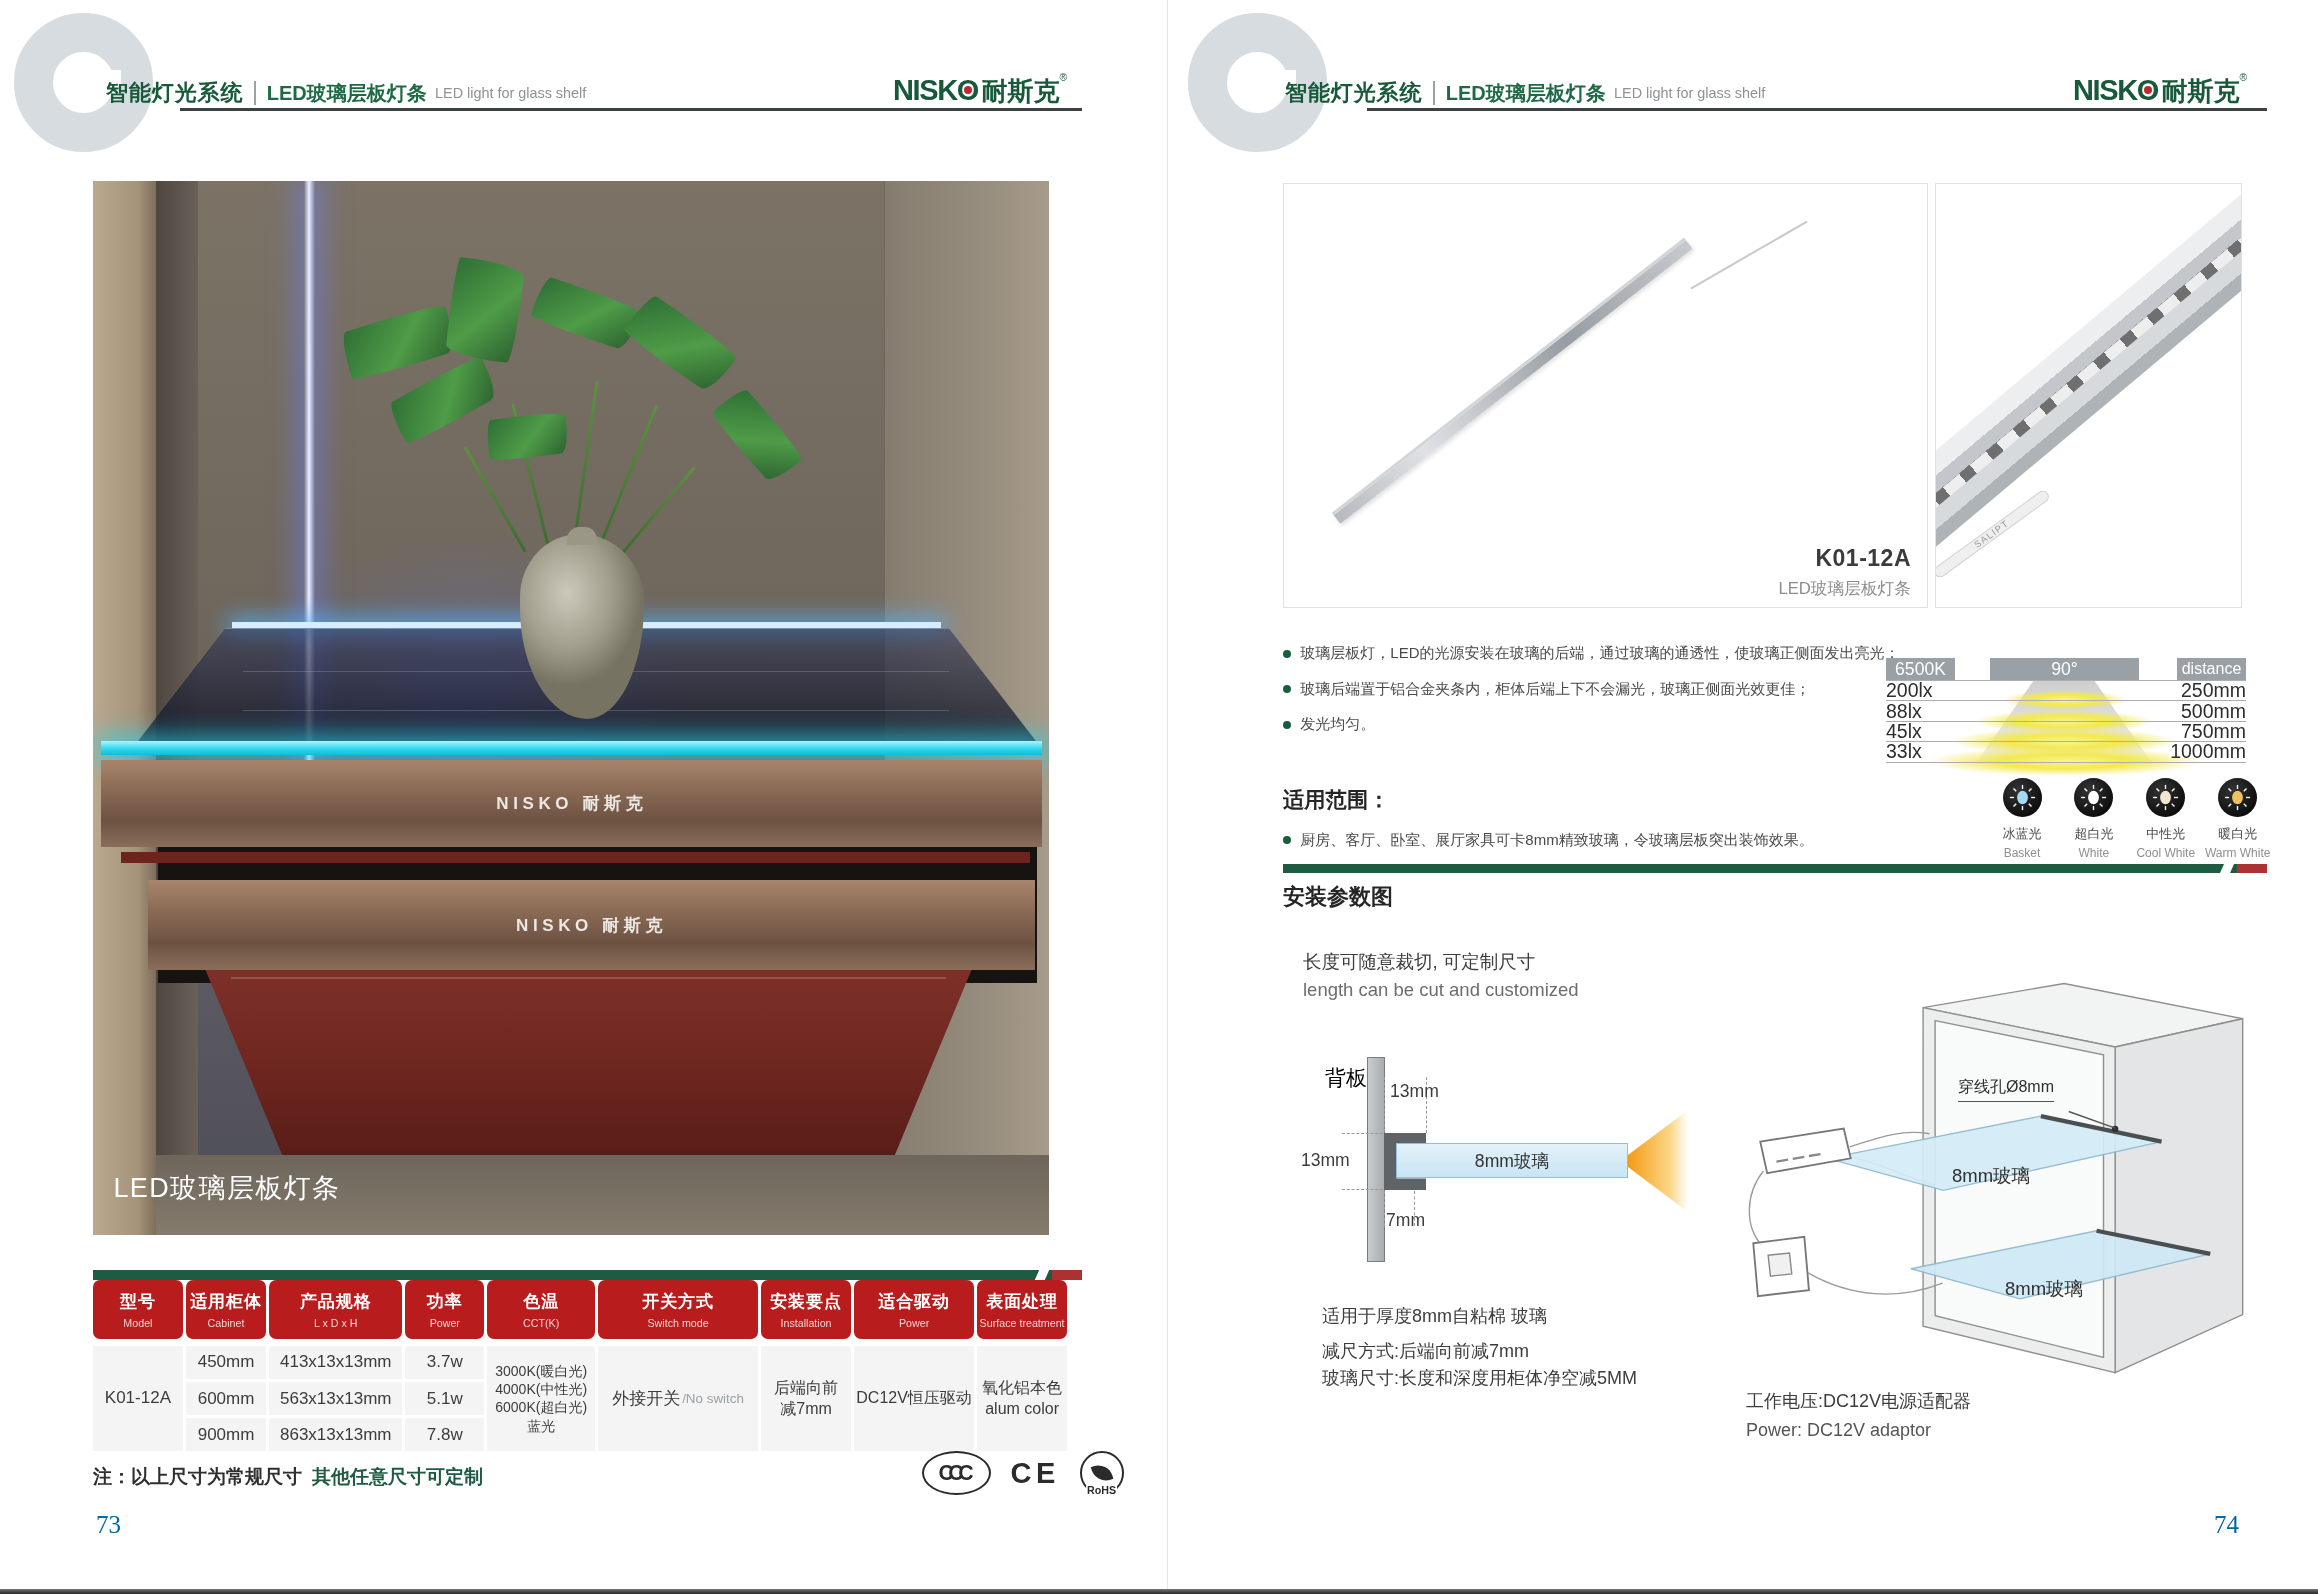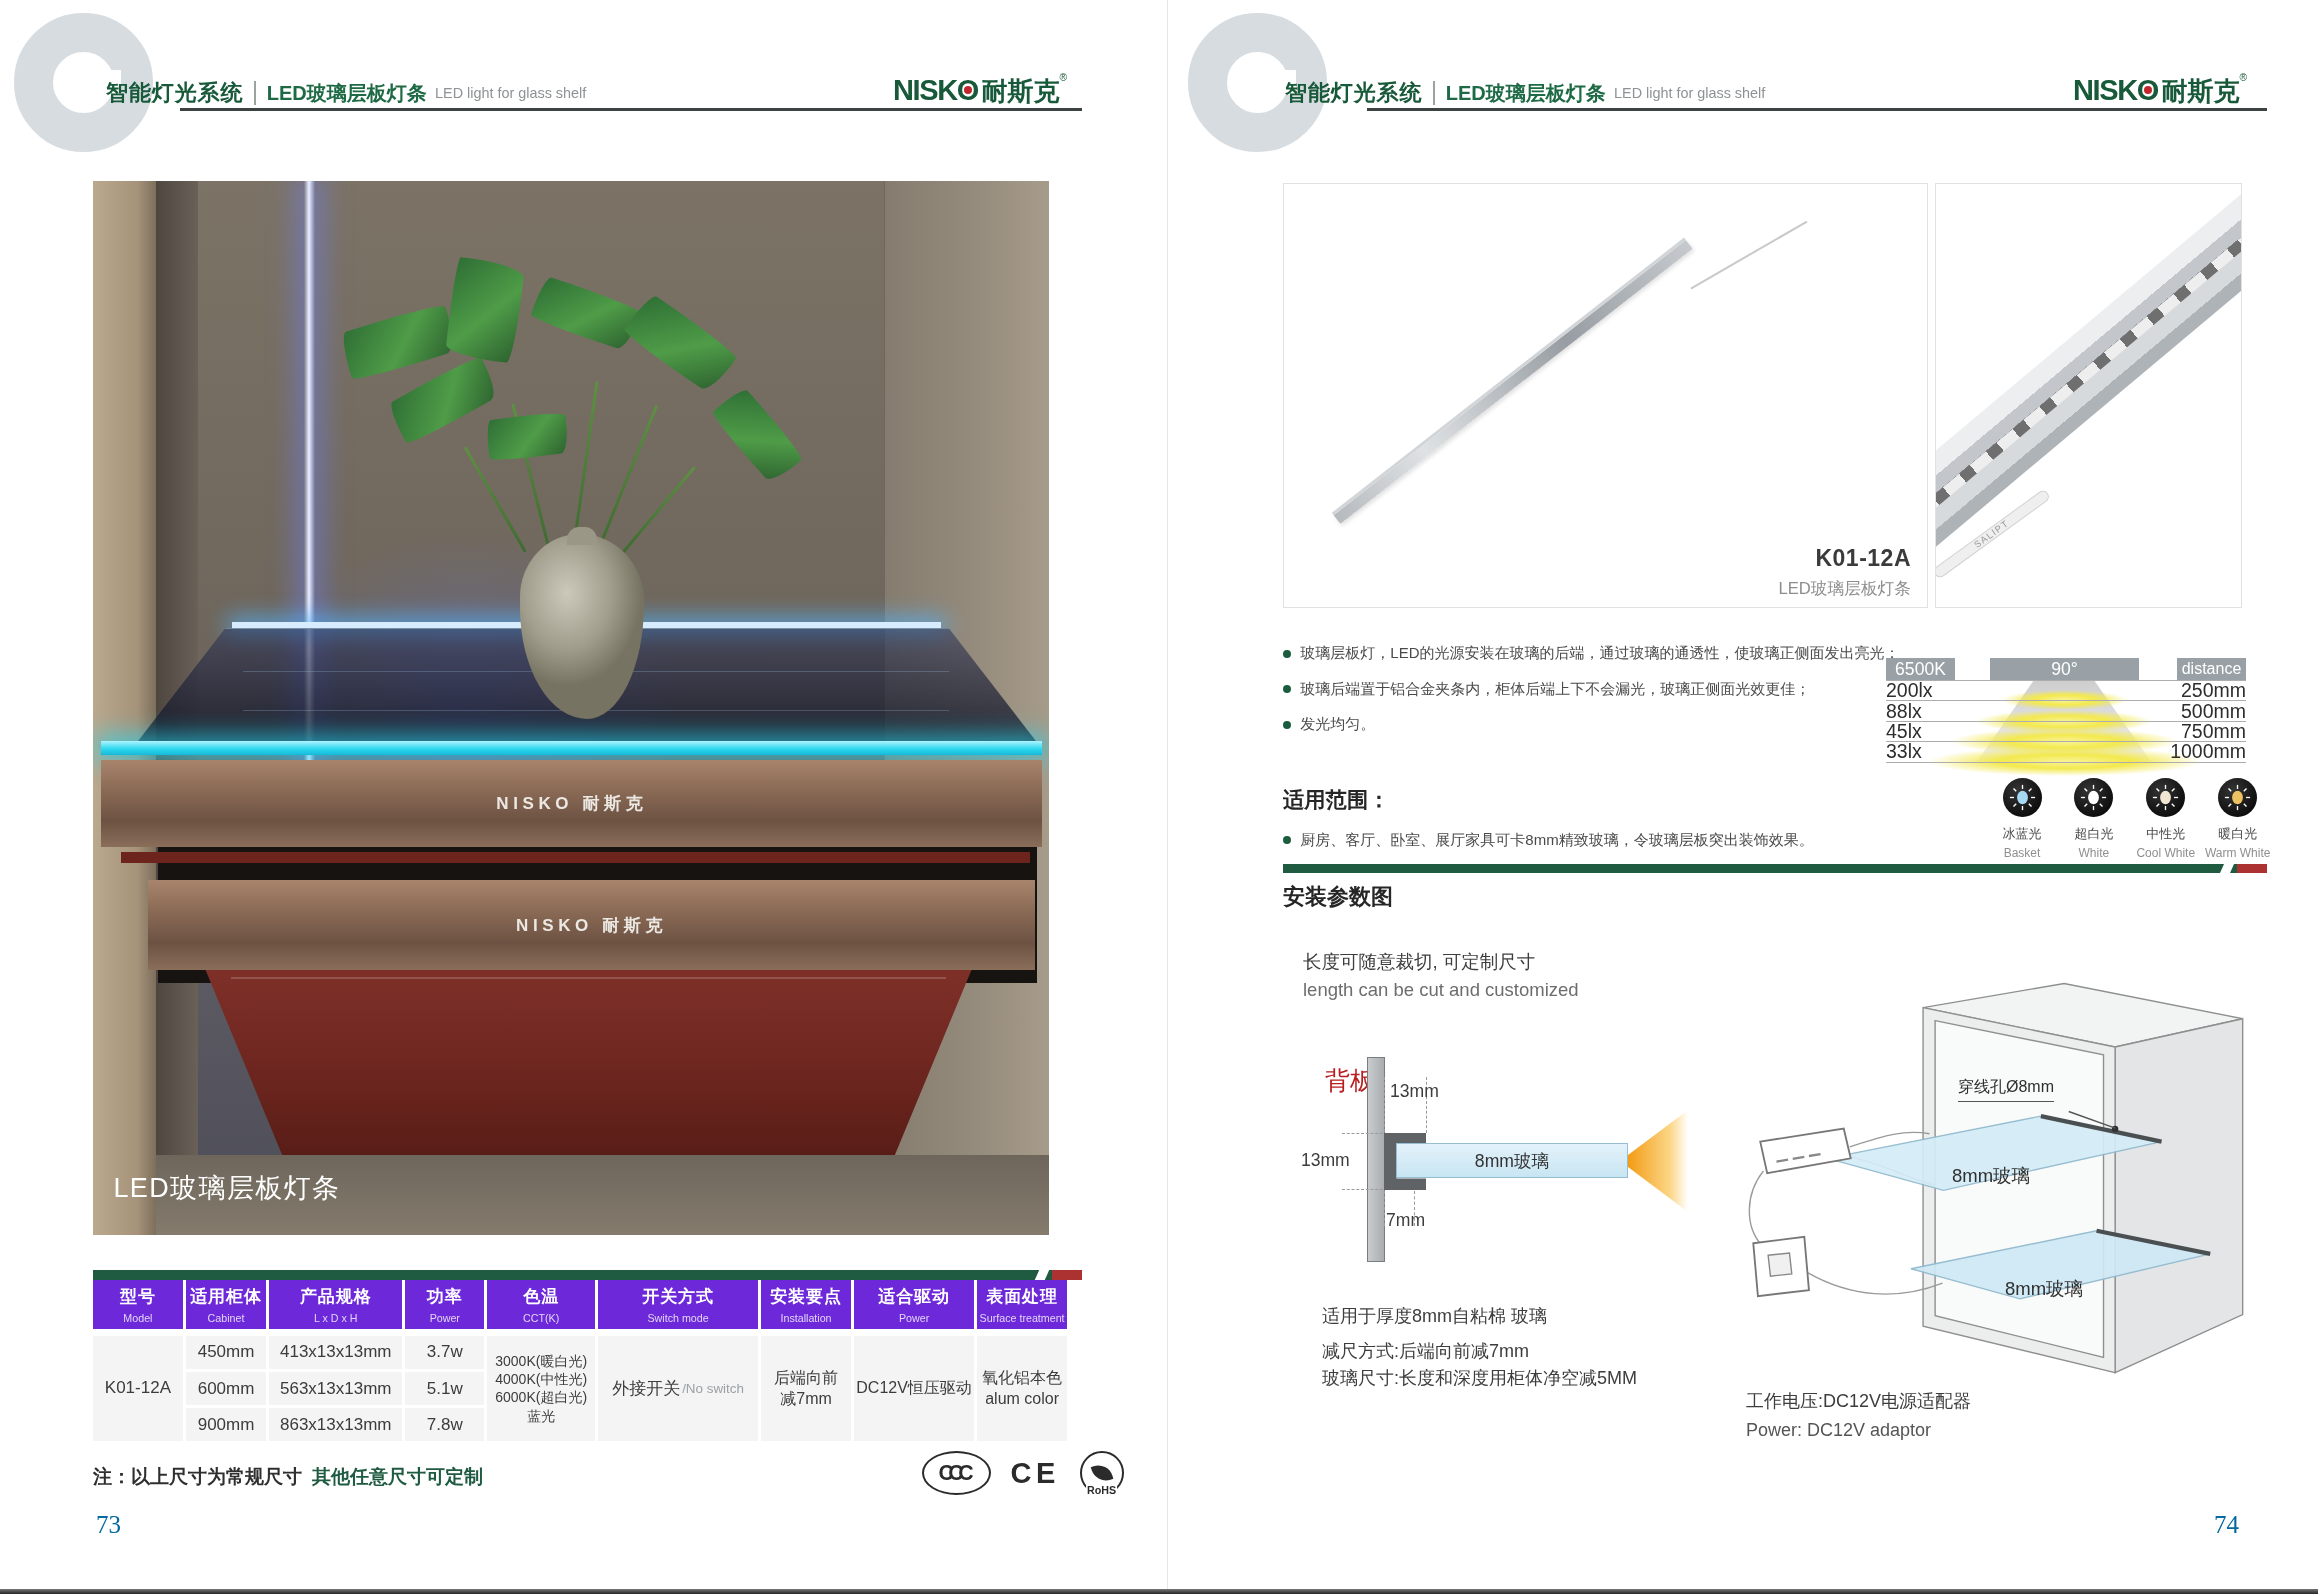--- a/index.html
+++ b/index.html
@@ -82,22 +82,22 @@
   .gr-bar::before { content:''; position:absolute; right:35px; top:-0.9px; bottom:-0.9px; width:10.2px; background:#fff; transform:skewX(-24deg); }
   .gr-bar::after  { content:''; position:absolute; right:0; top:0; bottom:0; width:30px; background:#ab3230; }
   .bar-left  { left:93px; top:1270px; width:989px; height:10.2px; }
   .bar-right { left:115px; top:864px; width:984px; height:9.3px; }
 
   
   .spec-table { position:absolute; left:93px; top:1280px; width:974px; display:flex; gap:3.2px; }
   .tcol { display:flex; flex-direction:column; gap:3.2px; flex-basis:0; }
   .c0{flex-grow:185;} .c1{flex-grow:165;} .c2{flex-grow:274;} .c3{flex-grow:162;} .c4{flex-grow:222;}
   .c5{flex-grow:329;} .c6{flex-grow:185;} .c7{flex-grow:247;} .c8{flex-grow:185;}
-  .th { height:49px; margin-bottom:3.7px; background:#6d28d9; color:#fff; display:flex; flex-direction:column;
-        align-items:center; justify-content:center; gap:3.7px; text-align:center; }
+  .th { height:59px; margin-bottom:3.7px; background:#b91c1c; color:#fff; display:flex; flex-direction:column;
+        align-items:center; justify-content:center; gap:3.7px; text-align:center;border-radius:7px; }
   .th-zh { font-size:17px; font-weight:bold; letter-spacing:0.9px; }
   .th-en { font-size:10.7px; opacity:.8; }
   .td { background:#f4f4f5; display:flex; align-items:center; justify-content:center; text-align:right;
         font-size:17px; color:#3c3c3c; }
   .td.r { height:33px; }
   .td.merged { height:105px; }
   .td.cct { flex-direction:column; font-size:14px; line-height:1.3; }
   .td .sub { font-size:13.4px; color:#9aa0a4; margin-left:1.9px; }
   .td.two { flex-direction:column; line-height:1.35; font-size:16px; }
 
@@ -168,21 +168,21 @@
   .ct-en { margin-top:2.8px; font-size:12px; color:#8f8f8f; }
   .sun-ice  .sun-core { fill:#a6d9f2; } .sun-white .sun-core { fill:#ffffff; }
   .sun-cool .sun-core { fill:#f2e8d2; } .sun-warm .sun-core { fill:#eec163; }
 
   
   .inst-title { position:absolute; left:115px; top:882px; font-size:22px; font-weight:bold; color:#262626; }
   .cut-zh { position:absolute; left:135px; top:949px; font-size:18.5px; color:#3d3d3d; }
   .cut-en { position:absolute; left:135px; top:979px; font-size:18.5px; color:#6d6d6d; }
 
   .diag1 { position:absolute; left:131px; top:1057px; width:399px; height:218px; }
-  .bp-label { position:absolute; left:26px; top:7.4px; font-size:25px; color:#b91c1c; }
+  .bp-label { position:absolute; left:26px; top:7.4px; font-size:21px; color:#000000; }
   .bp-bar { position:absolute; left:68px; top:0; width:17.6px; height:205px; background:linear-gradient(90deg,#c9ccce,#a9adaf); border:0.9px solid #7c7c7c; }
   .clamp { position:absolute; left:85px; top:76px; width:42px; height:57px; background:#5f6366;
            clip-path:polygon(0 0,100% 0,100% 20%,30% 20%,30% 80%,100% 80%,100% 100%,0 100%); }
   .dglass { position:absolute; left:97px; top:86px; width:232px; height:35px;
             background:linear-gradient(180deg,#e3f2fa,#c8e5f3); border:0.5px solid #96bed2;
             display:flex; align-items:center; justify-content:center; font-size:17.6px; color:#333; }
   .dcone { position:absolute; left:329px; top:53px; width:60px; height:102px;
            clip-path:polygon(0 44%, 0 56%, 100% 100%, 100% 0);
            background:linear-gradient(90deg,#f39c15,#fbd687 70%,rgba(255,235,180,0)); }
   .dim { position:absolute; font-size:17.6px; color:#3d3d3d; }

